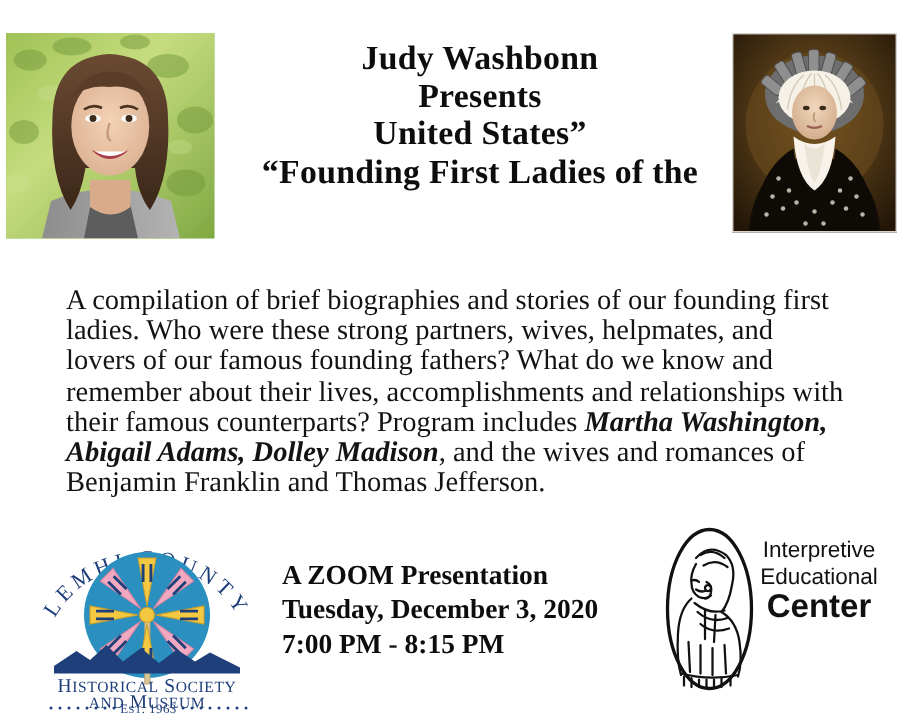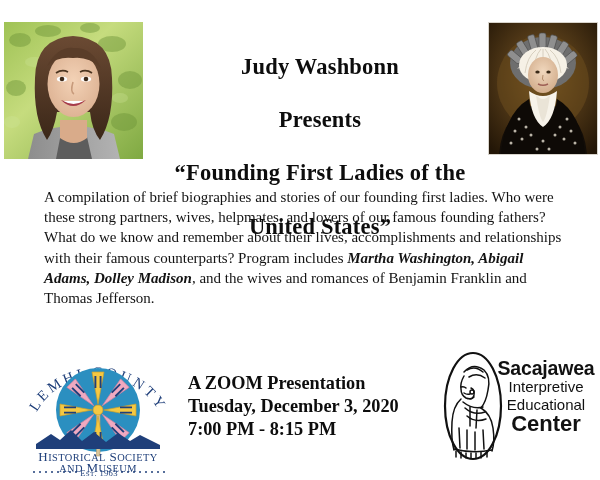--- a/index.html
+++ b/index.html
@@ -26,31 +26,31 @@
     overflow:hidden;background:#2b1a0d;border:1px solid #d8d4cc;box-sizing:border-box;
   }
 
   .title-block{
     position:absolute;left:150px;top:26px;width:340px;
     text-align:center;
     font-family:"Liberation Serif", serif;
     font-weight:bold;
     color:#0d0d0d;
   }
-  .title-line{letter-spacing:.2px;margin-top:28px;}
+  .title-line{letter-spacing:.2px;}
   .t1{font-size:22.5px;line-height:25px;}
   .t2{font-size:22.5px;line-height:25px;}
   .t3{font-size:22.5px;line-height:26px;white-space:nowrap;}
   .t4{font-size:22.5px;line-height:26px;}
 
   
   .body-copy{
     position:absolute;left:44px;top:172px;width:520px;
     font-family:"Liberation Serif", serif;
-    font-size:15px;
+    font-size:19px;
     line-height:20.2px;
     color:#131313;
     text-align:left;
   }
   .body-copy .names{font-style:italic;font-weight:bold;}
 
   
   .footer{position:absolute;left:0;top:340px;width:600px;height:140px;}
 
   
@@ -147,22 +147,22 @@
         <path d="M69 60 q-3 10 1 12" stroke="#c79a7b" stroke-width="1.6" fill="none"></path>
 
         <path d="M57 78 q12 12 25 0 q-12 6 -25 0 z" fill="#a63b4a"></path>
         <path d="M59.5 79 q10 6 20 0 z" fill="#fdfdfd"></path>
       </svg>
     </div>
 
     <div class="title-block">
       <div class="title-line t1">Judy Washbonn</div>
       <div class="title-line t2">Presents</div>
+      <div class="title-line t4">United States”</div>
       <div class="title-line t3">“Founding First Ladies of the</div>
-      <div class="title-line t4">United States”</div>
     </div>
 
     <div class="photo-right">
       <svg width="108" height="131" viewBox="0 0 108 131">
         <defs>
           <radialGradient id="bg18c" cx="50%" cy="42%" r="72%">
             <stop offset="0%" stop-color="#7d5a24"></stop>
             <stop offset="55%" stop-color="#4b3415"></stop>
             <stop offset="100%" stop-color="#231607"></stop>
           </radialGradient>
@@ -349,20 +349,19 @@
           <path d="M24 80 L24 99"></path>
           <path d="M32 82 L32 100"></path>
           <path d="M40 80 L41 99"></path>
 
           <path d="M11 99 Q30 104 49 100"></path>
           <path d="M13 101 L13 107 M18 102 L18 108 M23 103 L23 108
                    M28 103 L28 108 M33 103 L33 108 M38 102 L38 108 M44 101 L44 107"></path>
         </g>
       </svg>
       <div class="sac-text">
-        <div class="sac-l1">Sacajawea</div>
         <div class="sac-l2">Interpretive</div>
         <div class="sac-l4">Educational</div>
         <div class="sac-l5">Center</div>
       </div>
     </div>
   </div>
 </div>
 
 </body></html>

